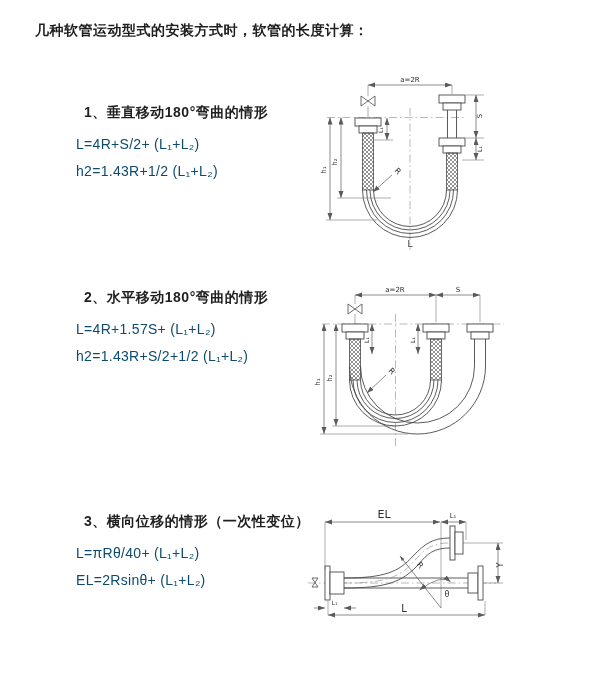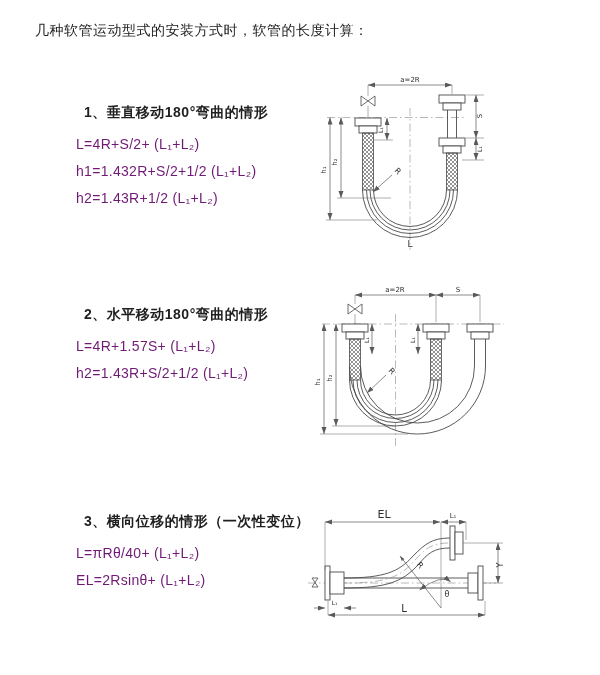--- a/index.html
+++ b/index.html
@@ -1,43 +1,42 @@
 <!DOCTYPE html>
 <html><head>
 <meta charset="utf-8">
 <style>
   html,body{margin:0;padding:0;}
   body{width:600px;height:675px;background:#ffffff;position:relative;overflow:hidden;
        font-family:"Liberation Sans","DejaVu Sans",sans-serif;color:#1f1f1f;}
-  .title{position:absolute;left:35px;top:22px;font-size:14px;font-weight:400;letter-spacing:0.5px;}
+  .title{position:absolute;left:35px;top:22px;font-size:14px;font-weight:700;letter-spacing:0.5px;}
   .sec{position:absolute;left:48px;width:290px;}
   .sec-heading{font-size:14px;font-weight:600;letter-spacing:0.5px;margin-bottom:9px;margin-left:36px;}
   .formula{font-size:14px;font-family:"Liberation Sans","DejaVu Sans",sans-serif;
-           padding-left:28px;height:27px;line-height:27px;letter-spacing:0.3px;color:#701a75;}
-  #sec1{top:104px;} #sec2{top:306px;} #sec3{top:513px;}
+           padding-left:28px;height:27px;line-height:27px;letter-spacing:0.3px;color:#0c4a6e;}
+  #sec1{top:104px;} #sec2{top:289px;} #sec3{top:513px;}
   svg.diag{position:absolute;}
   #d1{left:313px;top:70px;} #d2{left:308px;top:278px;} #d3{left:300px;top:498px;}
   .dim{stroke:#5a5a5a;stroke-width:0.7;fill:none;}
   .ext{stroke:#6a6a6a;stroke-width:0.55;fill:none;}
   .cl{stroke:#8a8a8a;stroke-width:0.6;stroke-dasharray:8 3 1.5 3;fill:none;}
   .hose{stroke:#4a4a4a;stroke-width:0.9;fill:none;}
   .fl{fill:#ffffff;stroke:#4a4a4a;stroke-width:0.9;}
   .ht{fill:url(#xh);stroke:#4a4a4a;stroke-width:0.8;}
   .vlv{fill:none;stroke:#4a4a4a;stroke-width:0.8;}
   svg text{fill:#2e2e2e;font-family:"DejaVu Sans","Liberation Sans",sans-serif;}
 </style>
 </head>
 <body>
 
 <div class="title">几种软管运动型式的安装方式时，软管的长度计算：</div>
 
 <section class="sec" id="sec1">
   <div class="sec-heading">1、垂直移动180°弯曲的情形</div>
   <div class="formula">L=4R+S/2+ (L₁+L₂)</div>
-  <div class="formula">h1=1.432R+S/2+1/2 (L₁+L₂)</div>
   <div class="formula">h2=1.43R+1/2 (L₁+L₂)</div>
 </section>
 
 <section class="sec" id="sec2">
   <div class="sec-heading">2、水平移动180°弯曲的情形</div>
   <div class="formula">L=4R+1.57S+ (L₁+L₂)</div>
   <div class="formula">h2=1.43R+S/2+1/2 (L₁+L₂)</div>
 </section>
 
 <section class="sec" id="sec3">

